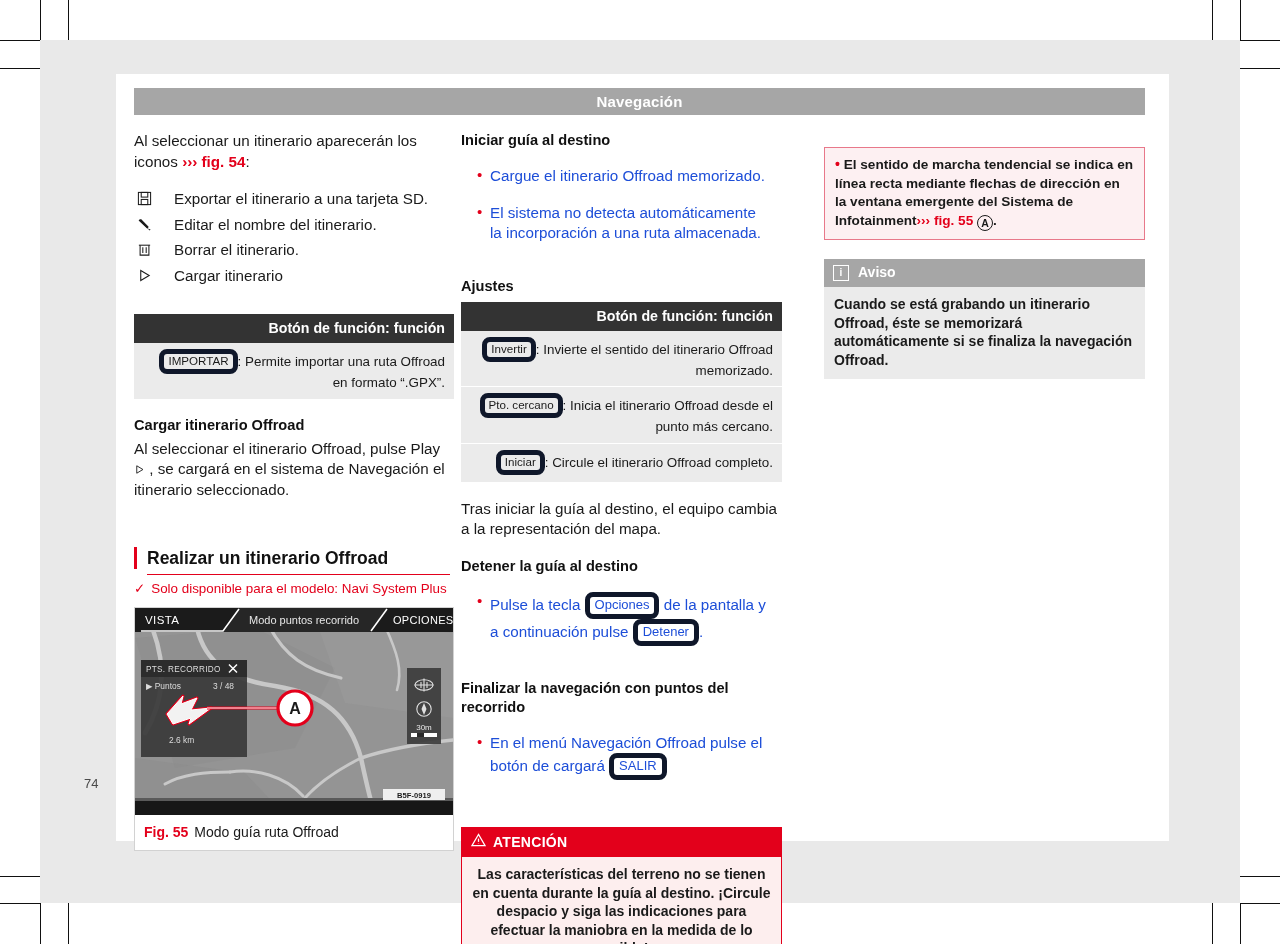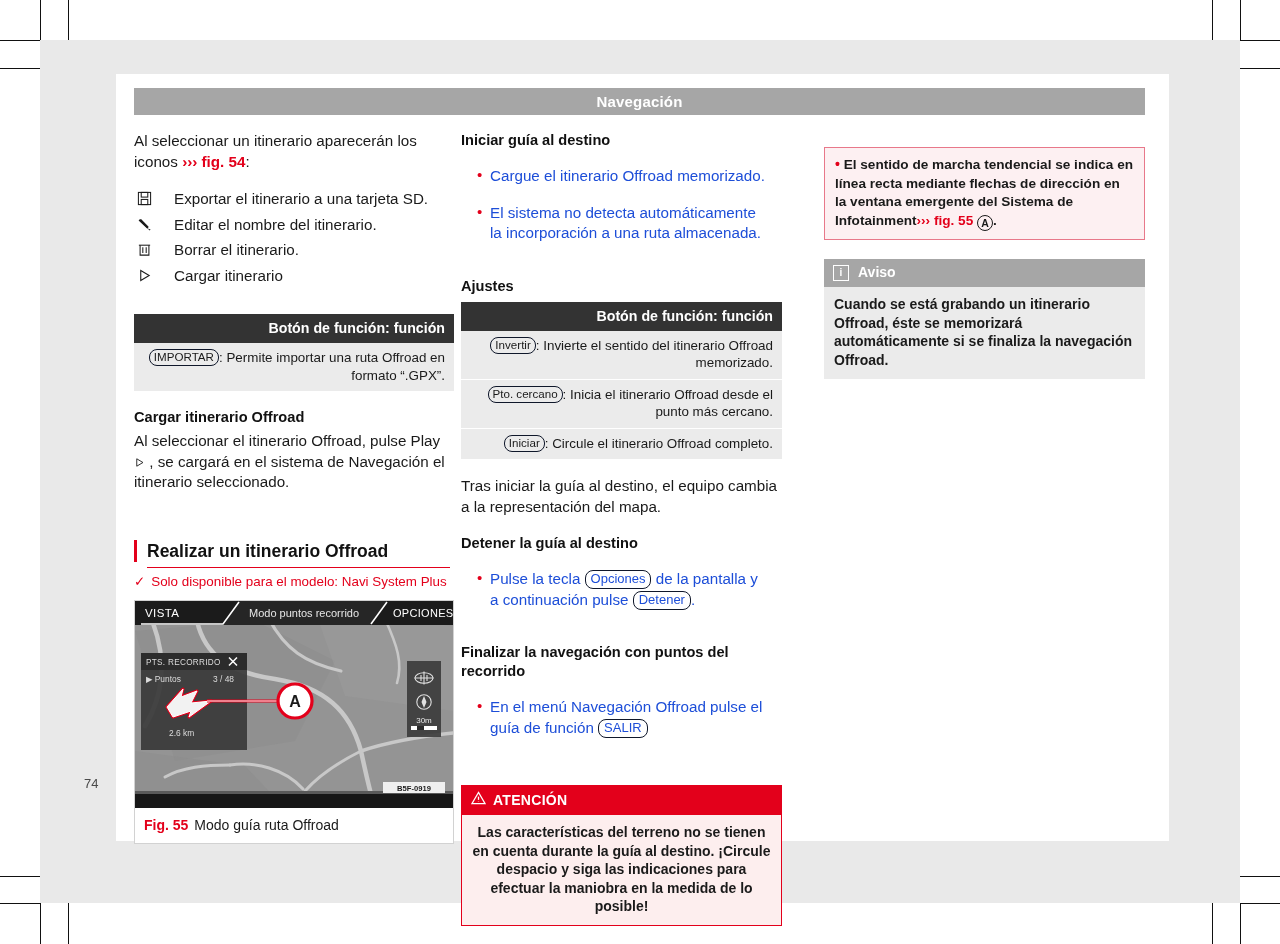--- a/index.html
+++ b/index.html
@@ -85,21 +85,21 @@
     padding:6px 9px 7px 9px;line-height:16px;
   }
   .tbl .trow{
     background:#ebebeb;font-size:13.4px;line-height:17.5px;color:#1a1a1a;
     padding:6px 9px 7px 9px;border-bottom:1px solid #ffffff;
   }
   .tbl .trow:last-child{border-bottom:none;}
 
   
   .key{
-    display:inline-block;border:1px solid #0f172a;border-radius:8px;
+    display:inline-block;border:5px solid #0f172a;border-radius:8px;
     padding:0px 4px 1px 4px;font-size:11.6px;line-height:14px;
     white-space:nowrap;vertical-align:1px;background:transparent;
   }
   .key.big{font-size:13px;line-height:16px;padding:0px 5px 1px 5px;}
 
   
   .secbox{position:relative;padding-left:9px;margin-bottom:0;}
   .secbox:before{
     content:"";position:absolute;left:0;top:1px;bottom:6px;width:3px;
     background:#e3001b;
@@ -396,21 +396,21 @@
 
   <div class="sub-h">Detener la guía al destino</div>
   <p class="bullet">
     <span>Pulse la tecla </span><span class="key big">Opciones</span><span> de la pantalla y a continuación pulse </span><span class="key big">Detener</span><span>.</span>
   </p>
 
   <div class="gap-m"></div>
 
   <div class="sub-h">Finalizar la navegación con puntos del recorrido</div>
   <p class="bullet">
-    <span>En el menú Navegación Offroad pulse el guía de función </span><span class="key big">SALIR</span>
+    <span>En el menú Navegación Offroad pulse el botón de cargará </span><span class="key big">SALIR</span>
   </p>
 
   <div class="gap-m"></div>
 
   <div class="alert">
     <div class="ahead">
       <span>
         <svg width="15" height="14" viewBox="0 0 16 14" fill="none" stroke="#ffffff" stroke-width="1.3">
           <path d="M8 1 L15 13 L1 13 Z"></path>
           <path d="M8 5.5 V9" stroke-width="1.4"></path>

